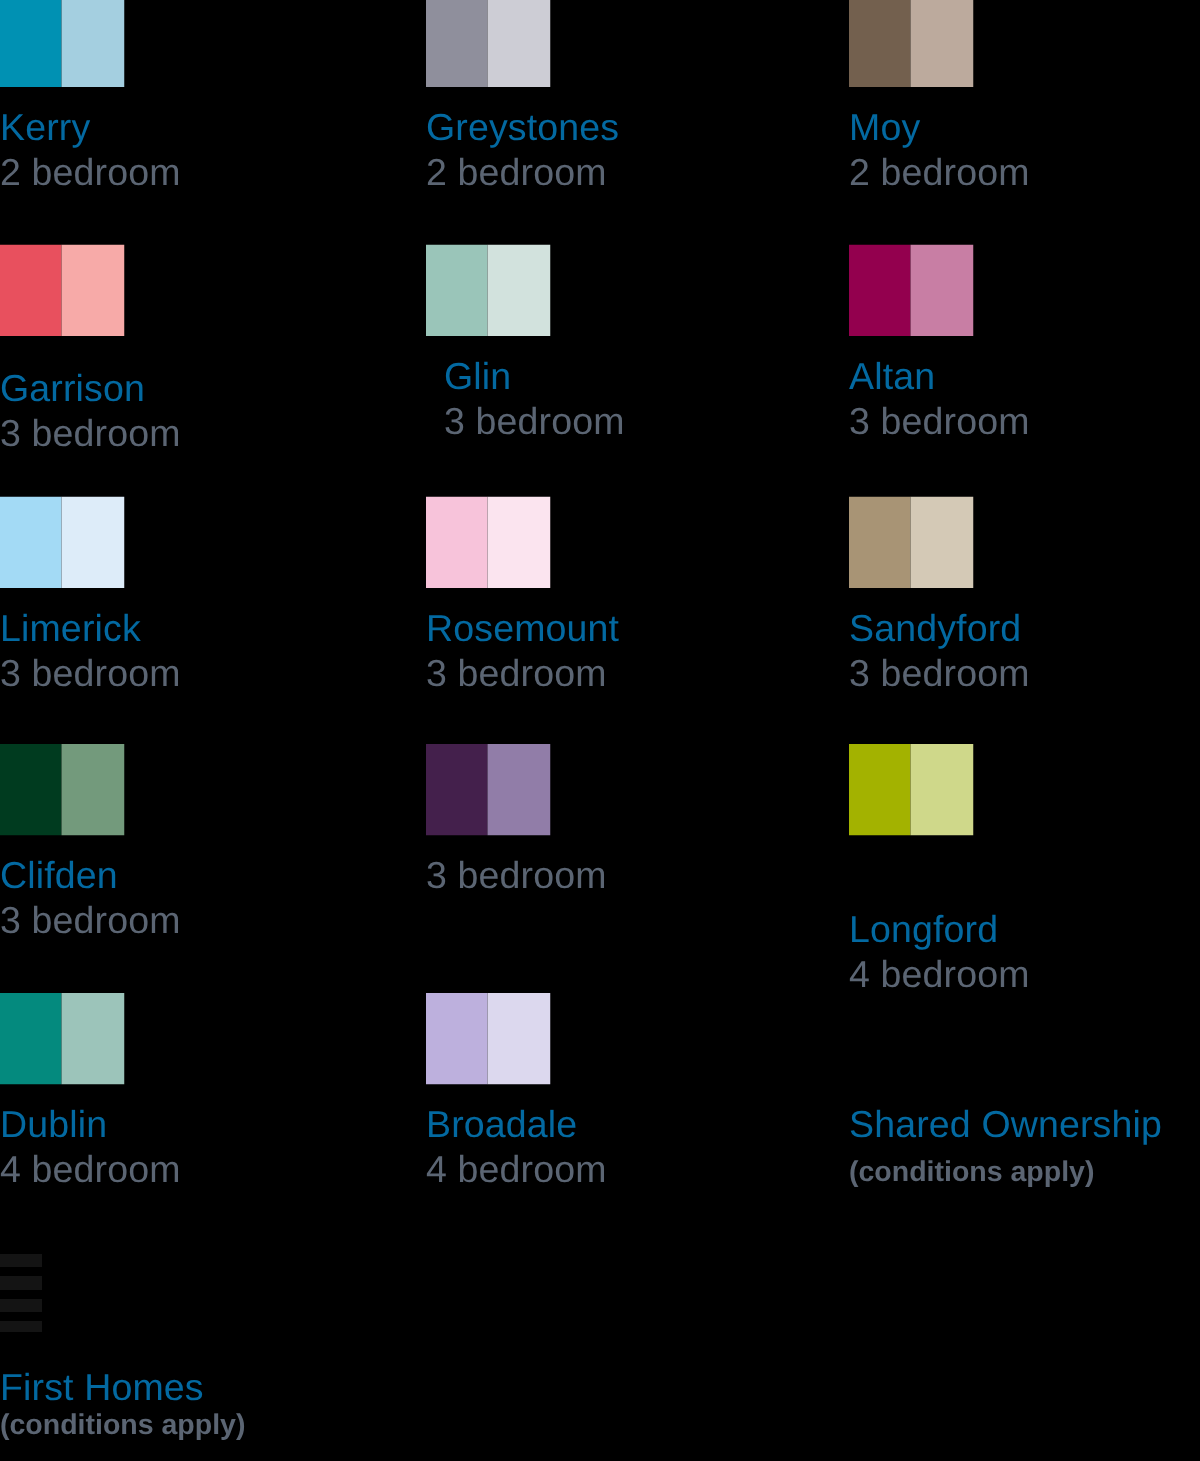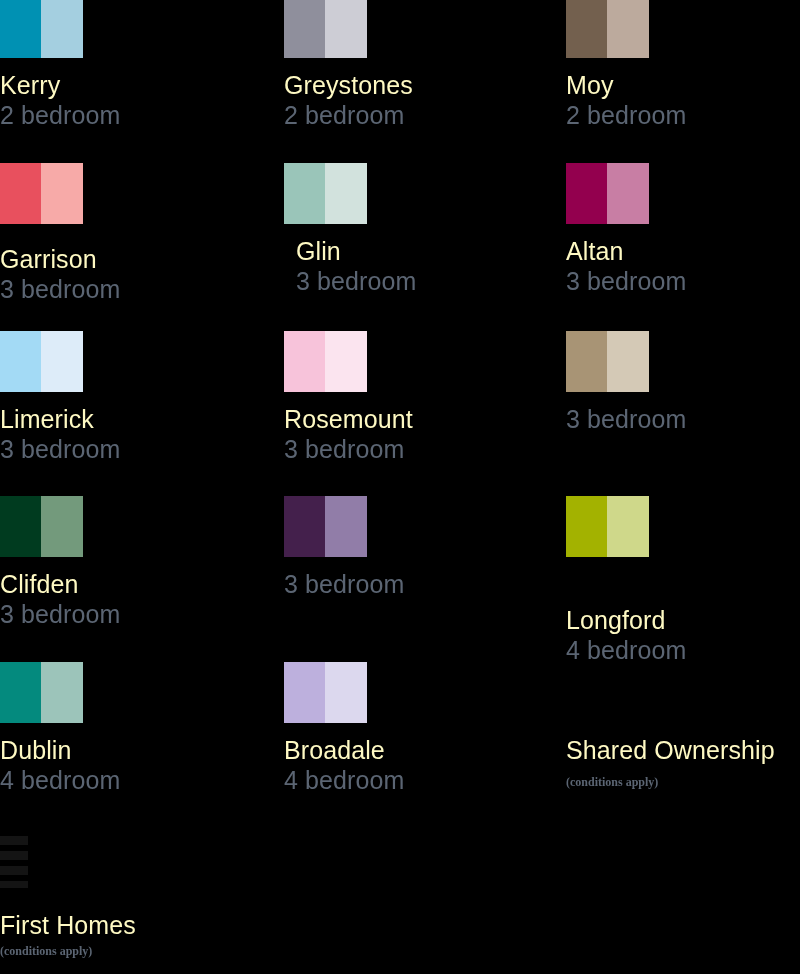--- a/index.html
+++ b/index.html
@@ -59,35 +59,34 @@
   .cell-text {
     position: absolute;
     color: #5b6573;
     white-space: nowrap;
   }
   .cell-name {
     font-size: 25px;
     font-weight: 400;
     line-height: 30px;
     letter-spacing: 0.1px;
-    color: #fef9c3;
+    color: #0369a1;
   }
   .cell-sub {
     font-size: 25px;
     font-weight: 400;
     line-height: 30px;
     letter-spacing: 0.1px;
     color: #5b6573;
   }
   .cell-sub.small {
-    font-size: 12px;
+    font-size: 19px;
     font-weight: 700;
     line-height: 22px;
     letter-spacing: 0px;
-    font-family: Liberation Serif, serif;
   }
 
   
   #bottom-legend {
     position: absolute;
     left: 0;
     top: 836px;
     width: 400px;
   }
   #bottom-legend .swatch.striped {
@@ -184,20 +183,21 @@
         <div class="cell-name">Rosemount</div>
         <div class="cell-sub">3 bedroom</div>
       </div>
     </div>
     <div class="legend-cell" style="left: 566px; top: 0px;">
       <div class="swatch" style="left: 0px; top: 331px;">
         <div class="swatch-half left" style="background: rgb(168, 148, 117);"></div>
         <div class="swatch-half right" style="background: rgb(212, 201, 182);"></div>
       </div>
       <div class="cell-text" style="left: 0px; top: 404px;">
+        <div class="cell-name">Sandyford</div>
         <div class="cell-sub">3 bedroom</div>
       </div>
     </div>
     <div class="legend-cell" style="left: 0px; top: 0px;">
       <div class="swatch" style="left: 0px; top: 496px;">
         <div class="swatch-half left" style="background: rgb(0, 59, 31);"></div>
         <div class="swatch-half right" style="background: rgb(115, 154, 124);"></div>
       </div>
       <div class="cell-text" style="left: 0px; top: 569px;">
         <div class="cell-name">Clifden</div>

